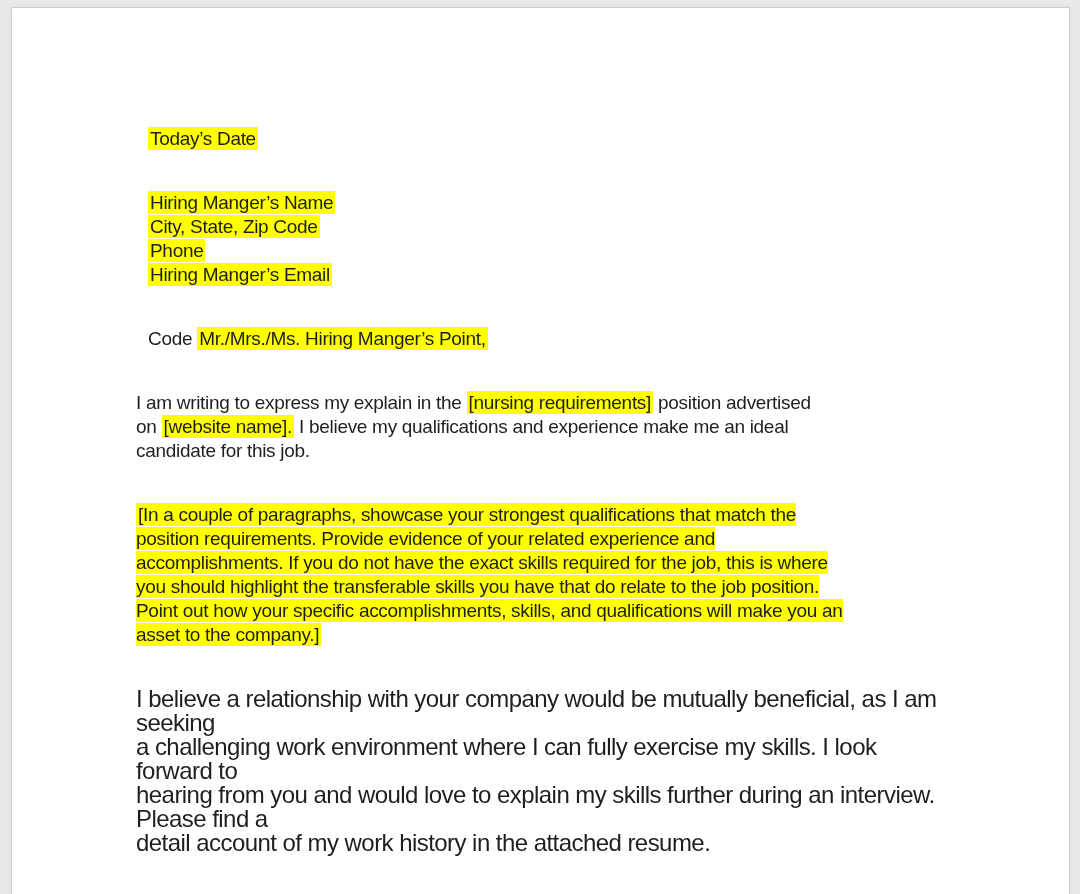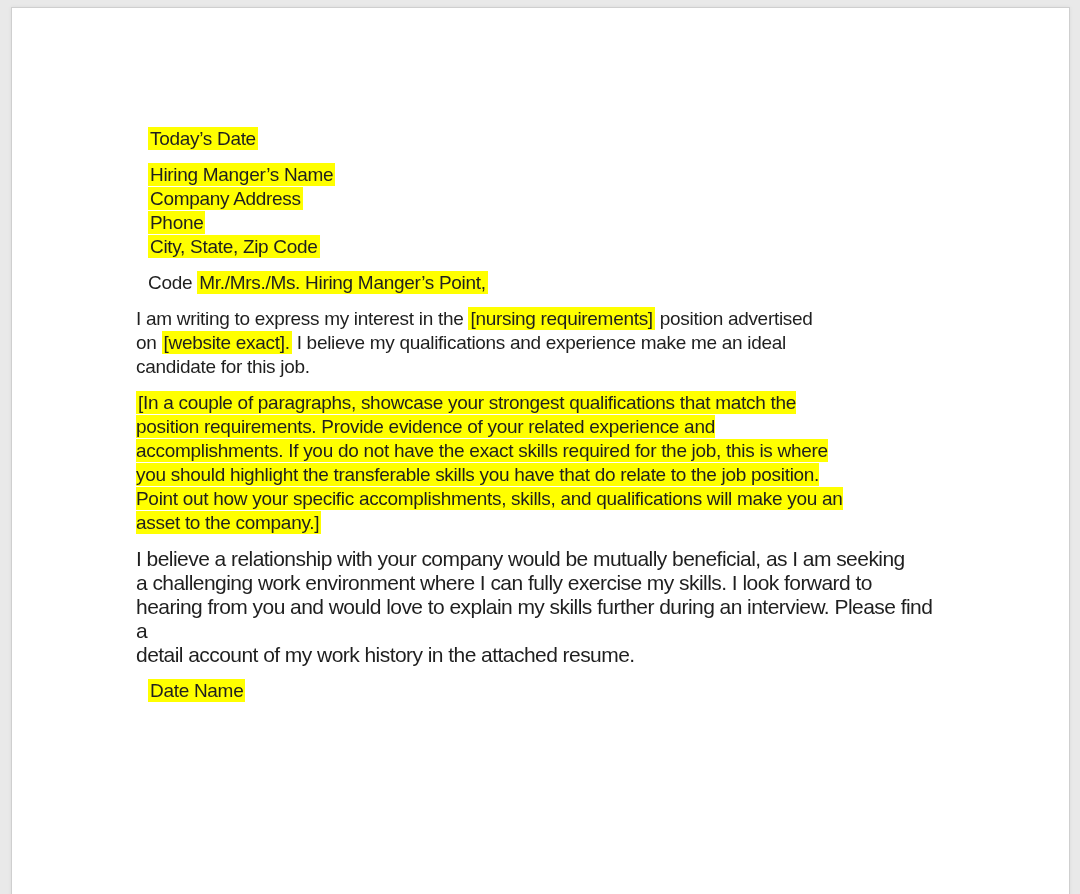--- a/index.html
+++ b/index.html
@@ -38,48 +38,48 @@
     letter-spacing:-0.3px;
     color:var(--ink);
   }
   p{white-space:pre-line;}
   mark{
     background:var(--highlight);
     color:inherit;
     padding:1px 2px;
   }
   .line{min-height:24px;padding-left:12px;}
-  .mt1{margin-top:12px;}  
+  .mt1{margin-top:40px;}  
   .mt2{margin-top:48px;}  
   .condensed{
-    font-size:21px;
+    font-size:24px;
     letter-spacing:-0.55px;
     line-height:24px;
   }
 </style>
 </head>
 <body>
 
 <div class="canvas">
   <div class="paper">
     <div class="content">
 
       <div class="line"><mark>Today’s Date</mark></div>
 
       <div class="mt1">
         <div class="line"><mark>Hiring Manger’s Name</mark></div>
-        <div class="line"><mark>Company Address</mark></div>
+        <div class="line"><mark>City, State, Zip Code</mark></div>
         <div class="line"><mark>Phone</mark></div>
-        <div class="line"><mark>City, State, Zip Code</mark></div>
+        <div class="line"><mark>Hiring Manger’s Email</mark></div>
       </div>
 
       <div class="line mt1"><span>Code </span><mark>Mr./Mrs./Ms. Hiring Manger’s Point,</mark></div>
 
-      <p class="mt1"><span>I am writing to express my interest in the </span><mark>[nursing requirements]</mark><span> position advertised
-on </span><mark>[website exact].</mark><span> I believe my qualifications and experience make me an ideal
+      <p class="mt1"><span>I am writing to express my explain in the </span><mark>[nursing requirements]</mark><span> position advertised
+on </span><mark>[website name].</mark><span> I believe my qualifications and experience make me an ideal
 candidate for this job.</span></p>
 
       <p class="mt1"><mark>[In a couple of paragraphs, showcase your strongest qualifications that match the
 position requirements. Provide evidence of your related experience and
 accomplishments. If you do not have the exact skills required for the job, this is where
 you should highlight the transferable skills you have that do relate to the job position.
 Point out how your specific accomplishments, skills, and qualifications will make you an
 asset to the company.]</mark></p>
 
       <p class="mt1 condensed">I believe a relationship with your company would be mutually beneficial, as I am seeking

